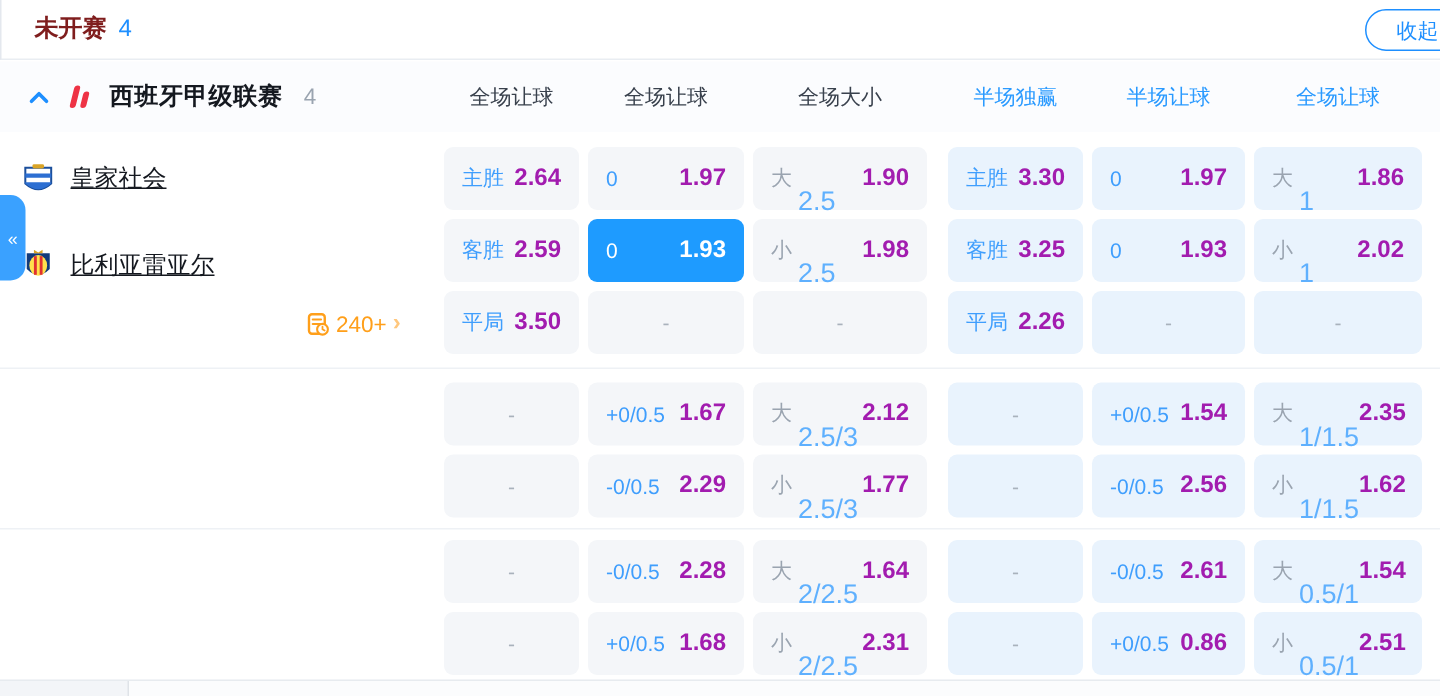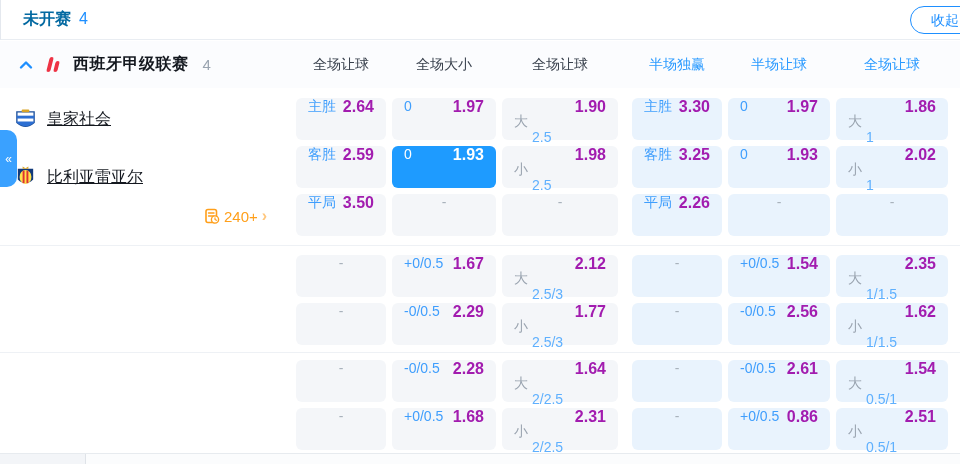--- a/index.html
+++ b/index.html
@@ -10,21 +10,21 @@
     background: #ffffff;
     overflow: hidden;
   }
 
   
   .topbar {
     position:absolute; top:0; left:0; right:0; height:40px;
     background:#fff; border-bottom:1px solid #e9edf2; border-left:1px solid #e4e8ee;
   }
   .status-wrap { position:absolute; left:22px; top:9px; display:flex; align-items:baseline; gap:8px; }
-  .status-label { font-size:16px; font-weight:700; color:#0369a1; }
+  .status-label { font-size:16px; font-weight:700; color:#7f1d1d; }
   .status-count { font-size:16px; color:#1e8fff; }
   .collapse-pill {
     position:absolute; top:6px; right:-20px; height:28px; padding:0 20px;
     border:1px solid #1e8fff; border-radius:15px; background:#fff;
     color:#1e8fff; font-size:14px; line-height:26px; cursor:pointer;
   }
 
   
   .league-row {
     position:absolute; top:41px; left:0; right:0; height:47px;
@@ -73,29 +73,29 @@
     position:absolute; left:204px; top:117px; height:22px;
     display:flex; align-items:center; gap:4px; cursor:pointer;
   }
   .markets-count { font-size:15px; color:#ff9f1a; }
   .markets-chev { font-size:16px; color:#ffc77d; font-weight:700; line-height:1; }
 
   
   .odds-row { position:absolute; left:296px; height:42px; }
   .cell {
     border-radius:6px; background:#f4f6f9; height:42px;
-    display:flex; align-items:flex-start; justify-content:space-between;
+    display:flex; align-items:center; justify-content:space-between;
     padding:0 12px; cursor:pointer;
   }
   .cell.half { background:#e9f3fd; }
   .cell.selected { background:#1e9bff; }
   .cell.empty { justify-content:center; cursor:default; }
   .cell .lbl { font-size:14px; color:#3f9efd; white-space:nowrap; }
   .cell .ou-side { font-size:14px; color:#9aa4b0; }
-  .cell .ou-line { font-size:14px; color:#5fb0fe; margin-left:4px;margin-top:31px; }
+  .cell .ou-line { font-size:18px; color:#5fb0fe; margin-left:4px;margin-top:31px; }
   .cell .lgroup { display:flex; align-items:center; }
   .cell .val { font-size:16px; font-weight:700; color:#a21caf; white-space:nowrap; }
   .cell .dash { font-size:14px; color:#a9b2bc; }
   .cell.selected .lbl, .cell.selected .val,
   .cell.selected .ou-side, .cell.selected .ou-line { color:#fff; }
 
   .separator { position:absolute; left:0; right:0; height:1px; background:#eef1f5; }
 
   
   .bottom-strip {
@@ -125,22 +125,22 @@
     </svg>
     <span class="laliga-mark">
       <span class="bar1"></span>
         <span class="bar2"></span>
     </span>
     <span class="league-name">西班牙甲级联赛</span>
     <span class="league-count">4</span>
   </div>
   <div class="col-headers grid-cols">
     <div class="col-head">全场让球</div>
+    <div class="col-head">全场让球</div>
     <div class="col-head">全场大小</div>
-    <div class="col-head">全场让球</div>
     <div class="col-spacer"></div>
     <div class="col-head half">半场独赢</div>
     <div class="col-head half">半场让球</div>
     <div class="col-head half">全场让球</div>
   </div>
 </div>
 
 <div class="content">
 
   <div class="side-tab">«</div>

